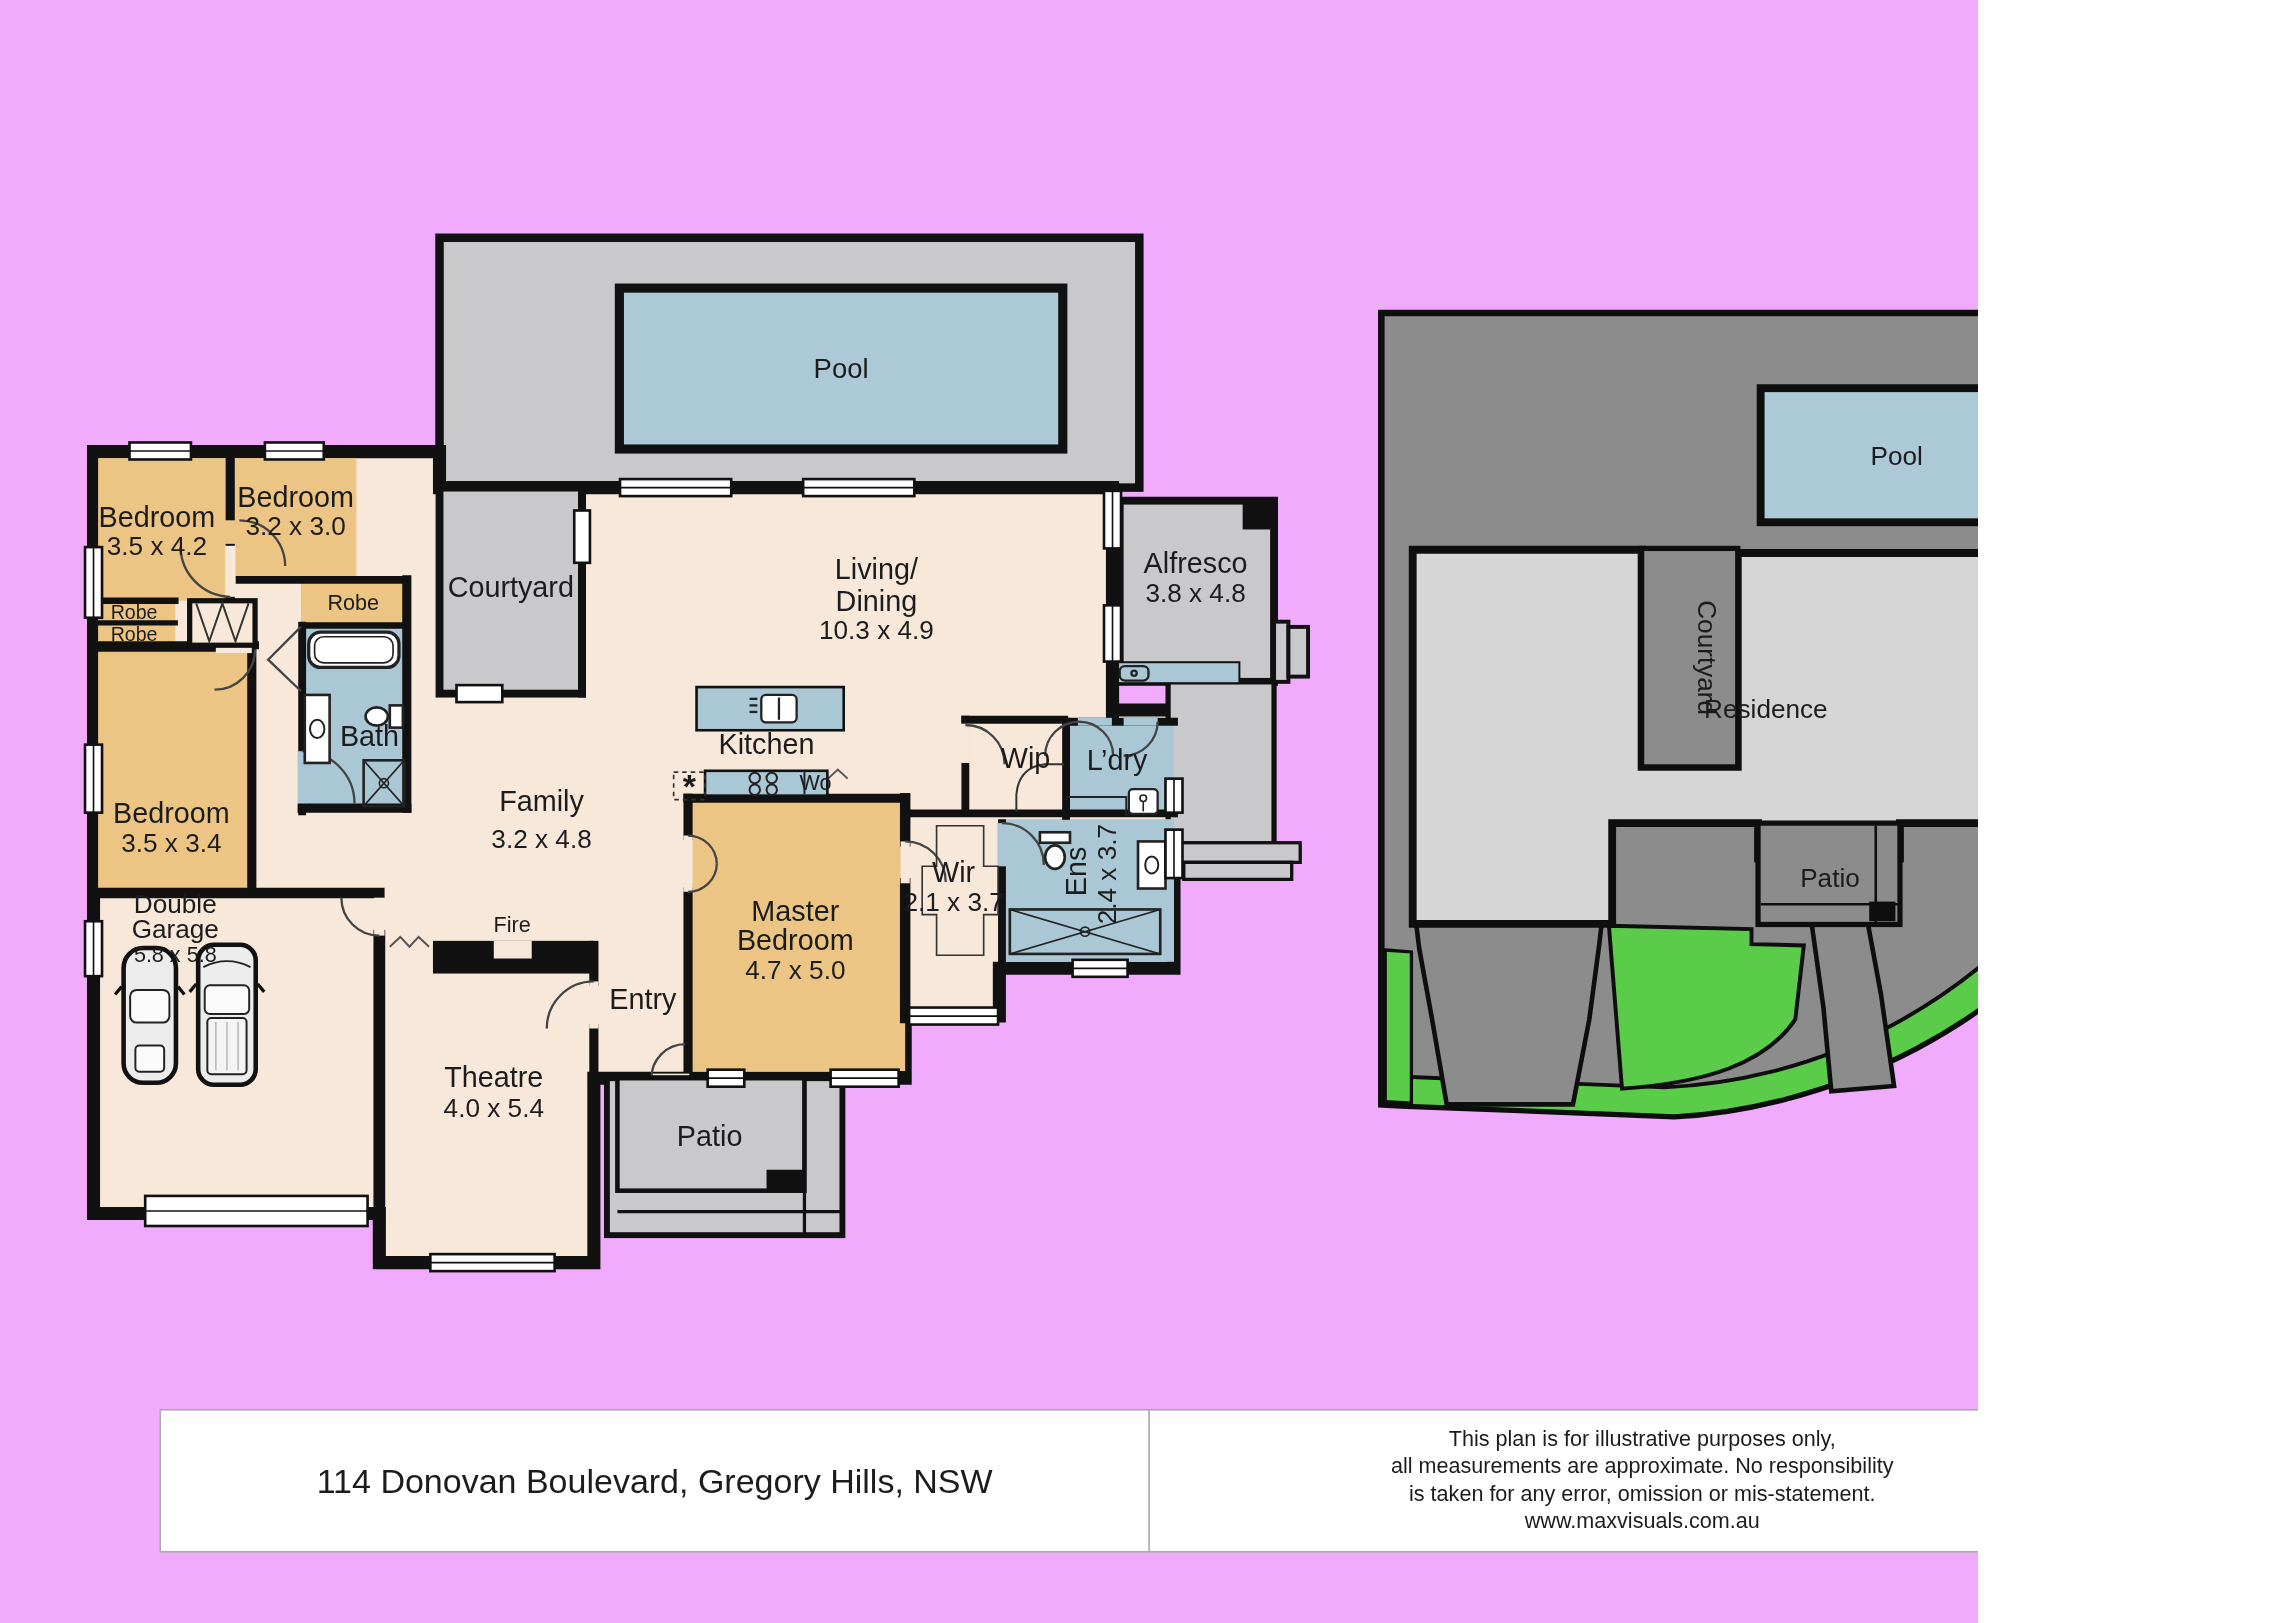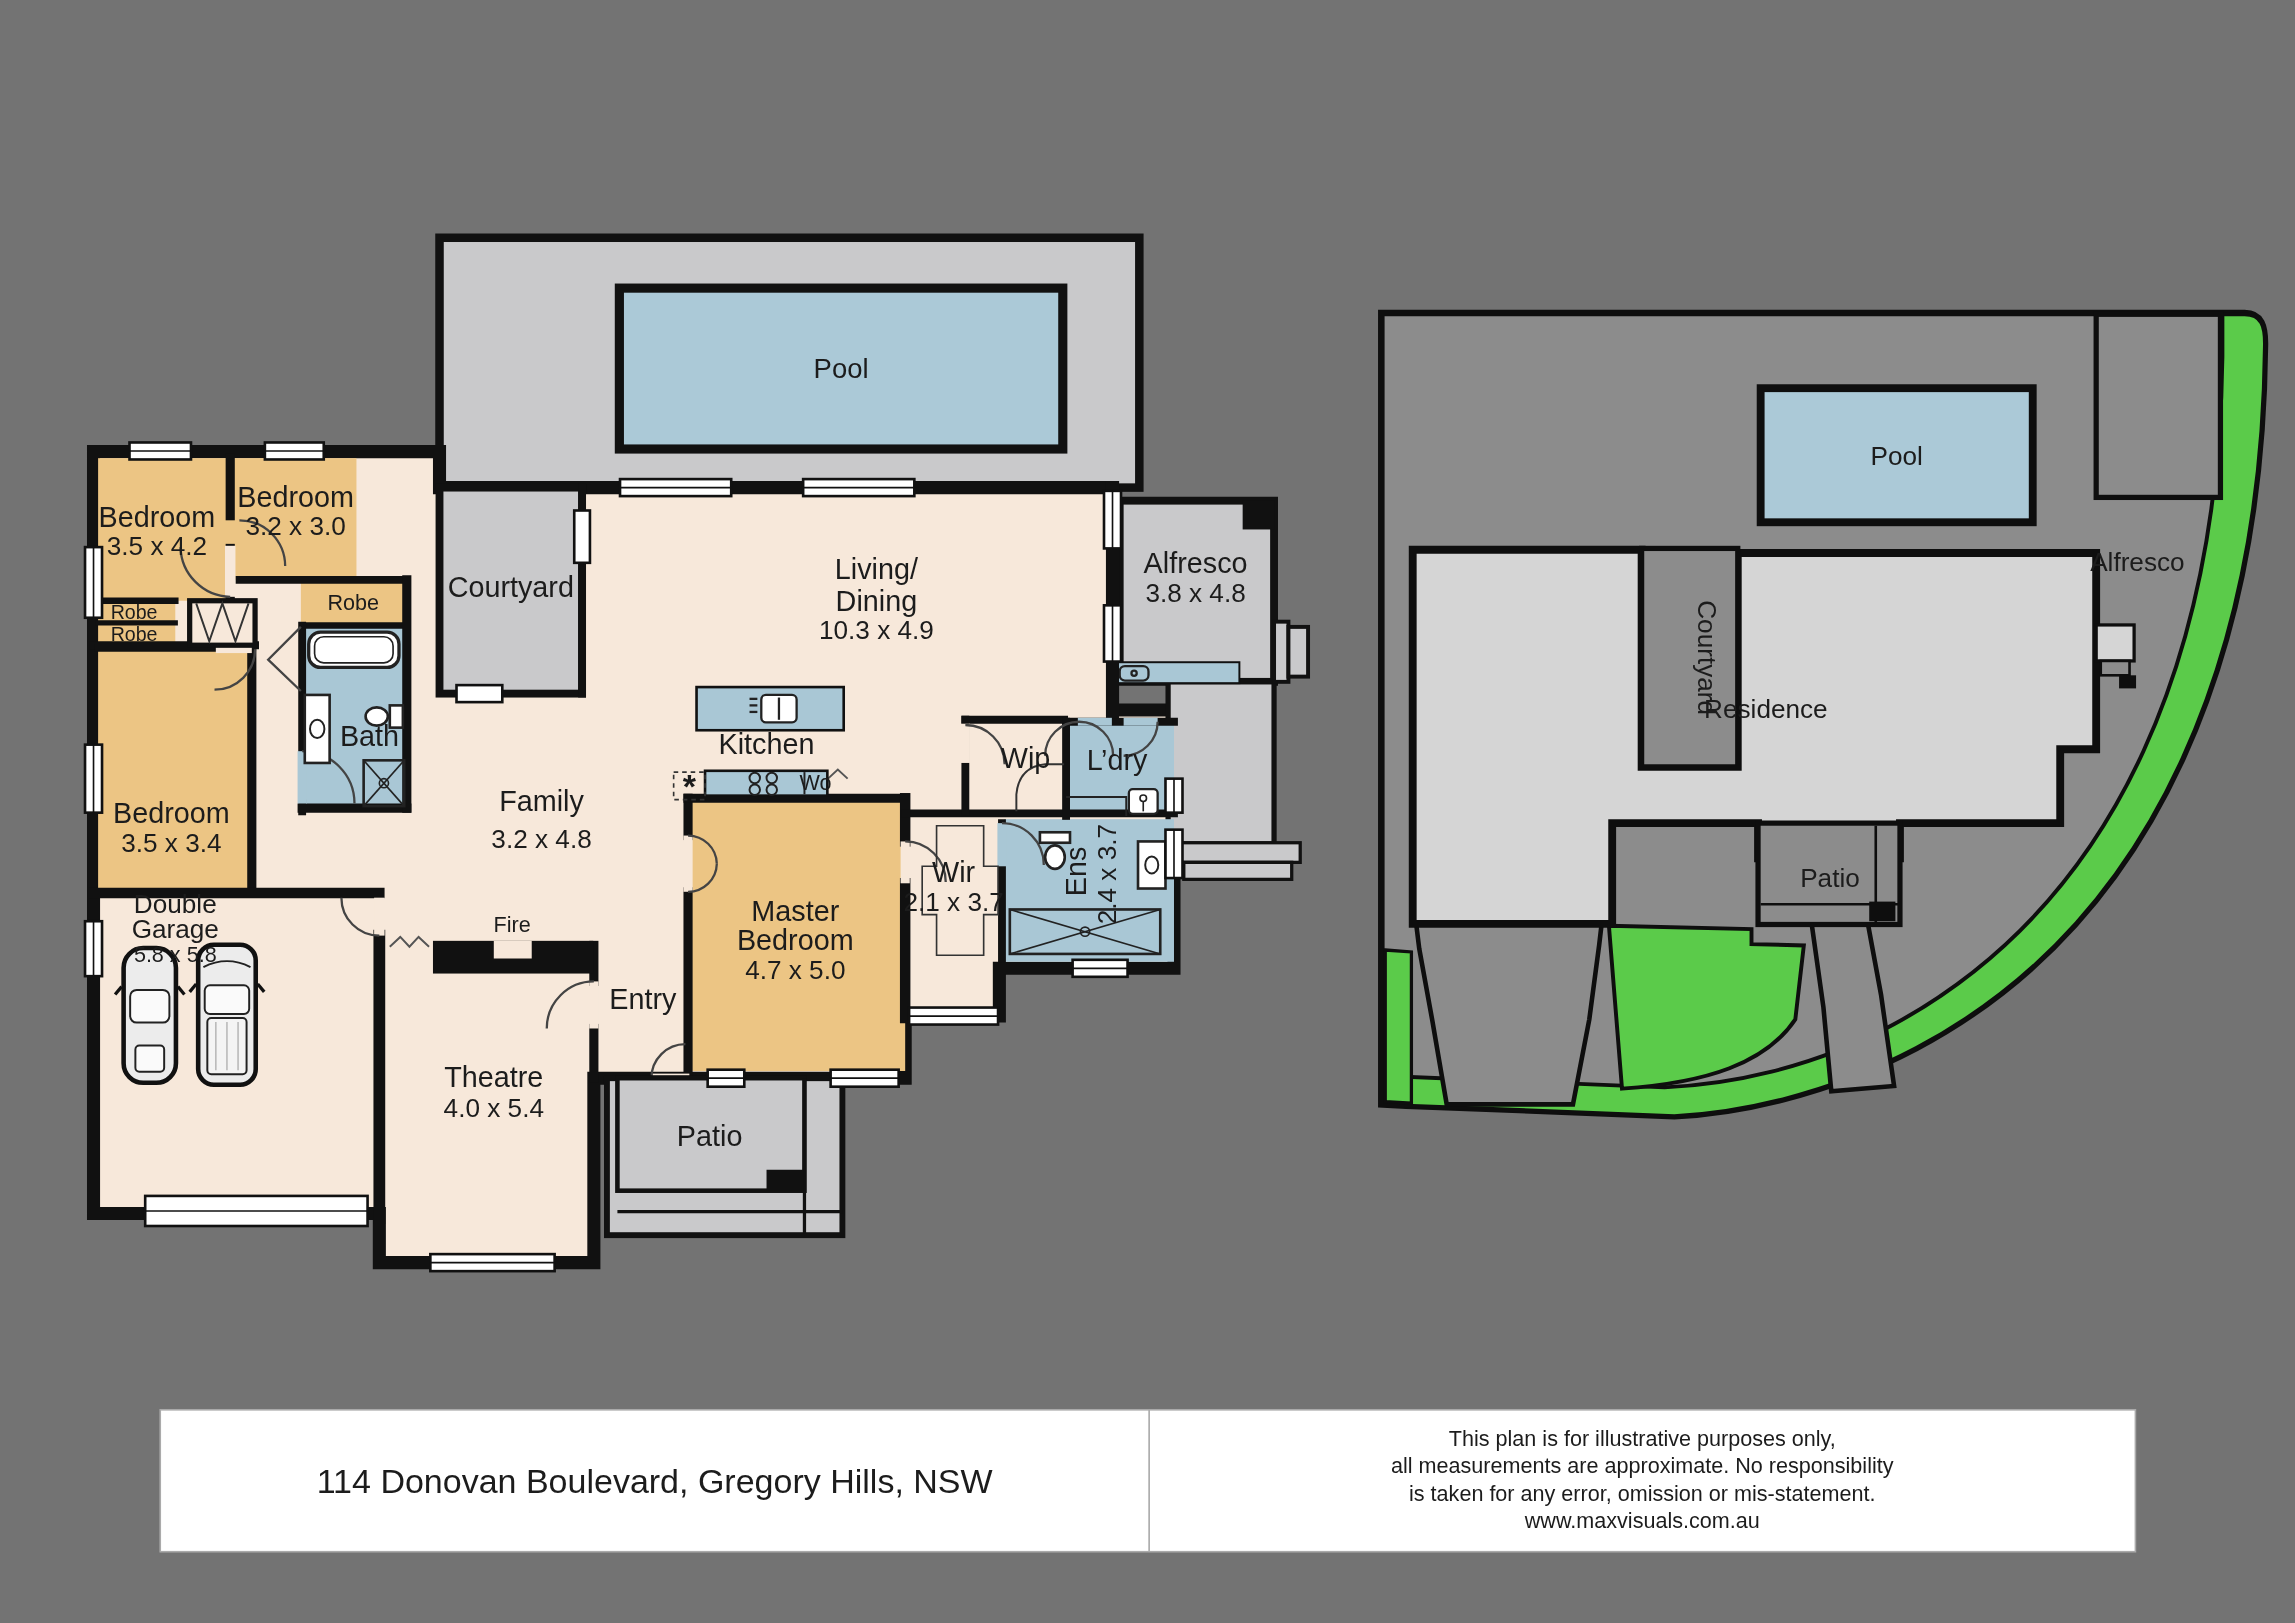--- a/index.html
+++ b/index.html
@@ -1,16 +1,16 @@
 <!DOCTYPE html>
 <html style="font-size:10.5px"><head>
 <meta charset="utf-8">
 <style>
   html,body{margin:0;padding:0;background:#ffffff;}
-  .page{position:relative;width:2295px;height:1624px;background:#737373;overflow:hidden;}
+  .page{position:relative;width:1978px;height:1624px;background:#f0abfc;overflow:hidden;}
   svg{display:block;position:absolute;top:0;left:0;}
   text{font-family:"Liberation Sans",sans-serif;fill:#1c1c1c;}
   .room{font-size:44px;}
   .dim{font-size:40px;}
   .small{font-size:33px;}
   .tiny{font-size:30px;}
   .site-label{font-size:40px;}
   .pool-label{font-size:42px;}
   .star{font-size:52px;font-weight:bold;}
   .addr{font-size:52px;}

